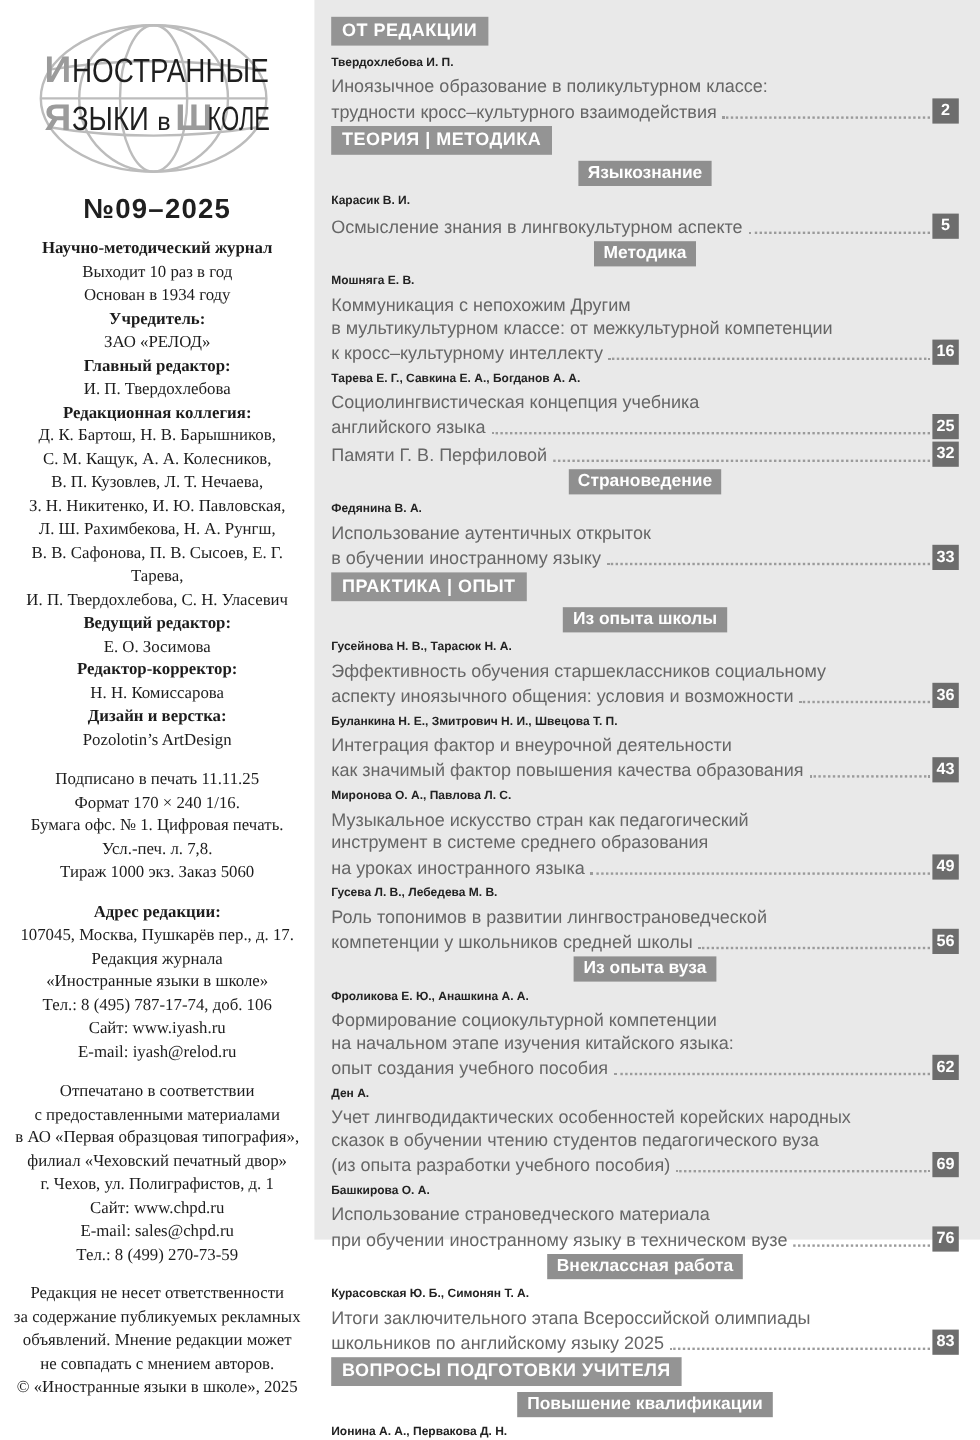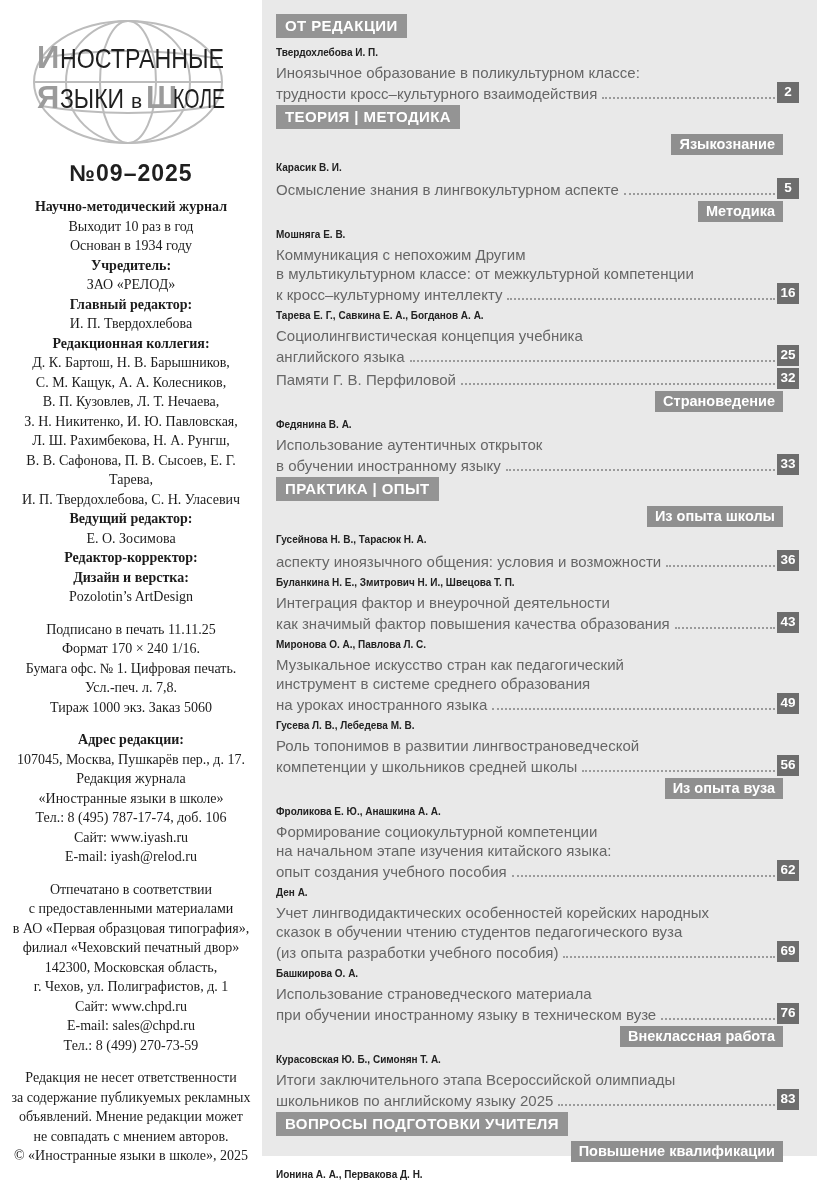--- a/index.html
+++ b/index.html
@@ -16,30 +16,30 @@
   .issue {
     font-family:"Liberation Sans", sans-serif; font-weight:bold;
     font-size:23px; letter-spacing:1px; color:#1f1f1f; margin:6px 0 10px;
   }
   .sb-block { margin-bottom:13px; }
   .sb-line { font-size:14px; line-height:19.5px; }
   .sb-line.bold { font-weight:bold; }
 
   
   .toc {
-    flex:1; background:#e9e9e9; height:1156px;
+    flex:1; background:#e9e9e9; height:1033px;
     padding:12px 18px 8px 14px; color:#646464;
   }
   .section-row { margin:2px 0 5px; }
   .section-badge {
     display:inline-block; background:#949494; color:#ffffff;
     font-weight:bold; font-size:15px; letter-spacing:.4px;
     padding:3px 9px 4px;
   }
-  .sub-row { text-align:right; margin:2px 16px 3px; }
+  .sub-row { text-align:center; margin:2px 16px 3px; }
   .sub-badge {
     display:inline-block; background:#8f8f8f; color:#ffffff;
     font-weight:bold; font-size:14.5px; padding:2px 8px 3px;
   }
   .entry { margin-bottom:2px; }
   .authors {
     font-weight:bold; color:#222222; font-size:10px; line-height:20px;
   }
   .title-line { font-size:15px; line-height:19px; color:#666666; }
   .pageline { display:flex; align-items:flex-end; }
@@ -93,20 +93,21 @@
         <div class="sb-line">Д. К. Бартош, Н. В. Барышников,</div>
         <div class="sb-line">С. М. Кащук, А. А. Колесников,</div>
         <div class="sb-line">В. П. Кузовлев, Л. Т. Нечаева,</div>
         <div class="sb-line">З. Н. Никитенко, И. Ю. Павловская,</div>
         <div class="sb-line">Л. Ш. Рахимбекова, Н. А. Рунгш,</div>
         <div class="sb-line">В. В. Сафонова, П. В. Сысоев, Е. Г. Тарева,</div>
         <div class="sb-line">И. П. Твердохлебова, С. Н. Уласевич</div>
         <div class="sb-line bold">Ведущий редактор:</div>
         <div class="sb-line">Е. О. Зосимова</div>
         <div class="sb-line bold">Редактор-корректор:</div>
+        <div class="sb-line">Н. Н. Комиссарова</div>
         <div class="sb-line bold">Дизайн и верстка:</div>
         <div class="sb-line">Pozolotin’s ArtDesign</div>
       </div>
       <div class="sb-block">
         <div class="sb-line">Подписано в печать 11.11.25</div>
         <div class="sb-line">Формат 170 × 240 1/16.</div>
         <div class="sb-line">Бумага офс. № 1. Цифровая печать.</div>
         <div class="sb-line">Усл.-печ. л. 7,8.</div>
         <div class="sb-line">Тираж 1000 экз. Заказ 5060</div>
       </div>
@@ -117,21 +118,20 @@
         <div class="sb-line">«Иностранные языки в школе»</div>
         <div class="sb-line">Тел.: 8 (495) 787-17-74, доб. 106</div>
         <div class="sb-line">Сайт: www.iyash.ru</div>
         <div class="sb-line">E-mail: iyash@relod.ru</div>
       </div>
       <div class="sb-block">
         <div class="sb-line">Отпечатано в соответствии</div>
         <div class="sb-line">с предоставленными материалами</div>
         <div class="sb-line">в АО «Первая образцовая типография»,</div>
         <div class="sb-line">филиал «Чеховский печатный двор»</div>
-        <div class="sb-line">142300, Московская область,</div>
         <div class="sb-line">г. Чехов, ул. Полиграфистов, д. 1</div>
         <div class="sb-line">Сайт: www.chpd.ru</div>
         <div class="sb-line">E-mail: sales@chpd.ru</div>
         <div class="sb-line">Тел.: 8 (499) 270-73-59</div>
       </div>
       <div class="sb-block">
         <div class="sb-line">Редакция не несет ответственности</div>
         <div class="sb-line">за содержание публикуемых рекламных</div>
         <div class="sb-line">объявлений. Мнение редакции может</div>
         <div class="sb-line">не совпадать с мнением авторов.</div>
@@ -195,20 +195,21 @@
       <div class="title-line pageline">
         <span class="t">в обучении иностранному языку</span>
         <span class="leader"></span>
         <span class="page-badge">33</span>
       </div>
     </div>
     <div class="section-row"><span class="section-badge">ПРАКТИКА | ОПЫТ</span></div>
     <div class="sub-row"><span class="sub-badge">Из опыта школы</span></div>
     <div class="entry">
       <div class="authors">Гусейнова Н. В., Тарасюк Н. А.</div>
+      <div class="title-line">Эффективность обучения старшеклассников социальному</div>
       <div class="title-line pageline">
         <span class="t">аспекту иноязычного общения: условия и возможности</span>
         <span class="leader"></span>
         <span class="page-badge">36</span>
       </div>
     </div>
     <div class="entry">
       <div class="authors">Буланкина Н. Е., Змитрович Н. И., Швецова Т. П.</div>
       <div class="title-line">Интеграция фактор и внеурочной деятельности</div>
       <div class="title-line pageline">

